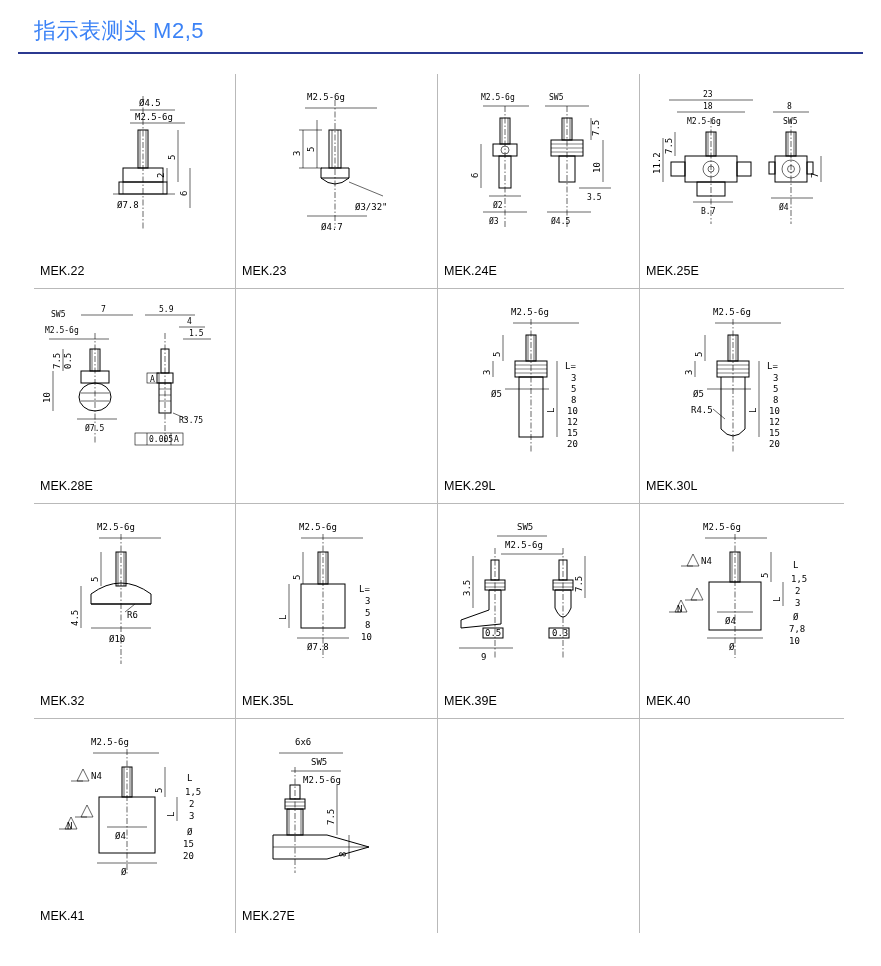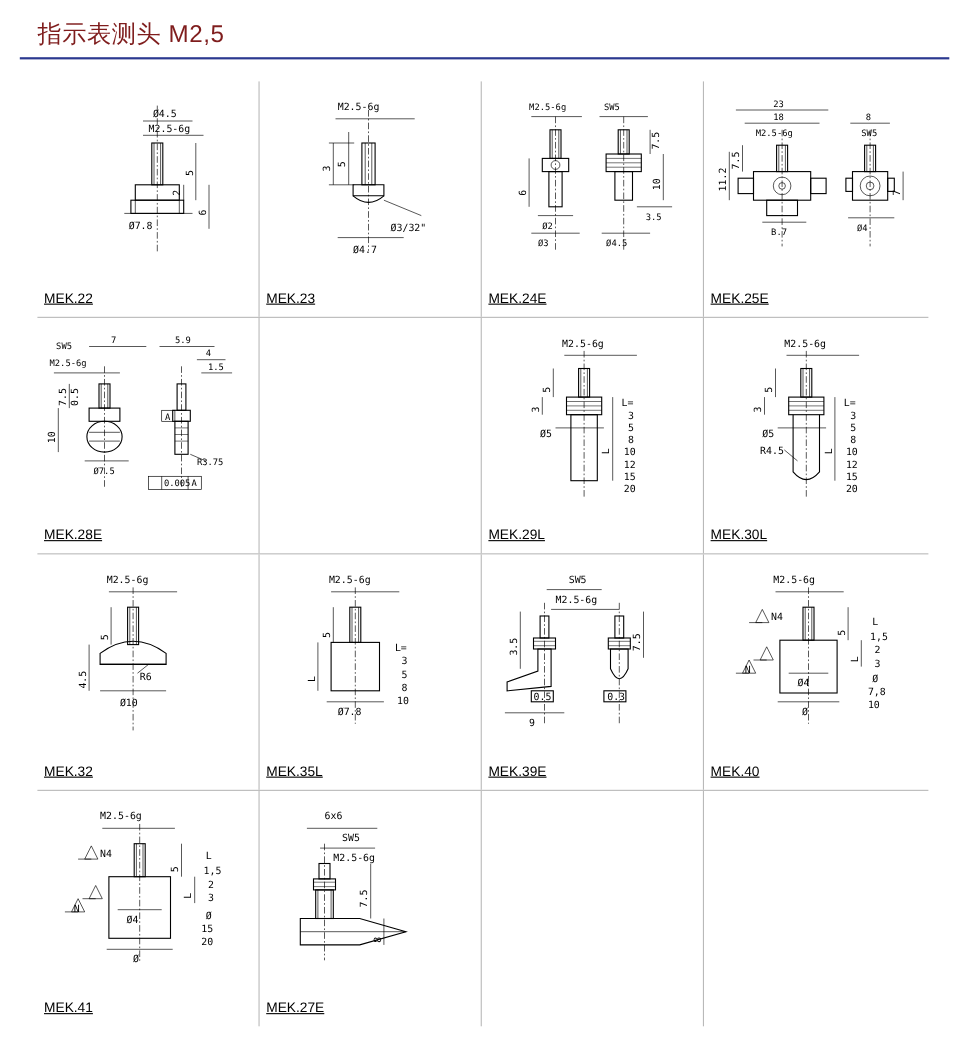--- a/index.html
+++ b/index.html
@@ -7,21 +7,21 @@
     width:881px;height:966px;
     background:#ffffff;
     font-family:"Liberation Sans", sans-serif;
     color:#000;
     overflow:hidden;
   }
   .page-title{
     position:absolute;
     left:34px;top:16px;
     font-size:22px;
-    color:#7f1d1d;
+    color:#3b82f6;
     letter-spacing:0.5px;
   }
   .title-rule{
     position:absolute;
     left:18px;top:52px;width:845px;height:2px;
     background:#2b3990;
   }
   .grid{
     position:absolute;
     left:34px;top:74px;
@@ -45,21 +45,20 @@
     position:absolute;
     left:0;right:0;top:4px;
     height:170px;
   }
   .fig svg{display:block;margin:0 auto;}
   .caption{
     position:absolute;
     left:6px;bottom:10px;
     font-size:12.5px;
     color:#000;
-    text-decoration:underline;
   }
   .sp{fill:none;stroke:#000;stroke-width:1;}
   .thin{fill:none;stroke:#000;stroke-width:0.6;}
   .ctr{fill:none;stroke:#000;stroke-width:0.6;stroke-dasharray:6 2 1.5 2;}
   .hatch{fill:none;stroke:#000;stroke-width:0.5;}
   .tx{font-family:"DejaVu Sans Mono", monospace;font-size:9px;fill:#000;}
   .tx8{font-family:"DejaVu Sans Mono", monospace;font-size:8px;fill:#000;}
   .txv{font-family:"DejaVu Sans Mono", monospace;font-size:9px;fill:#000;}
 </style>
 </head>

